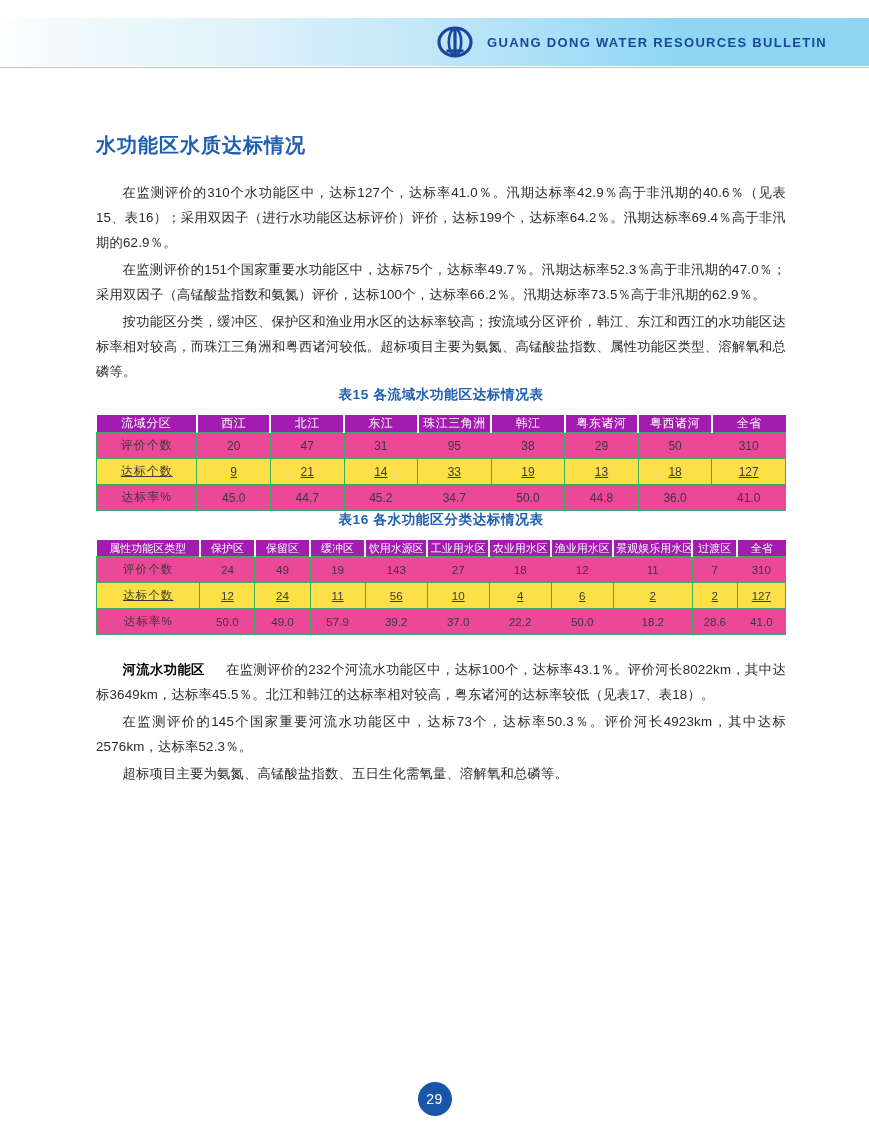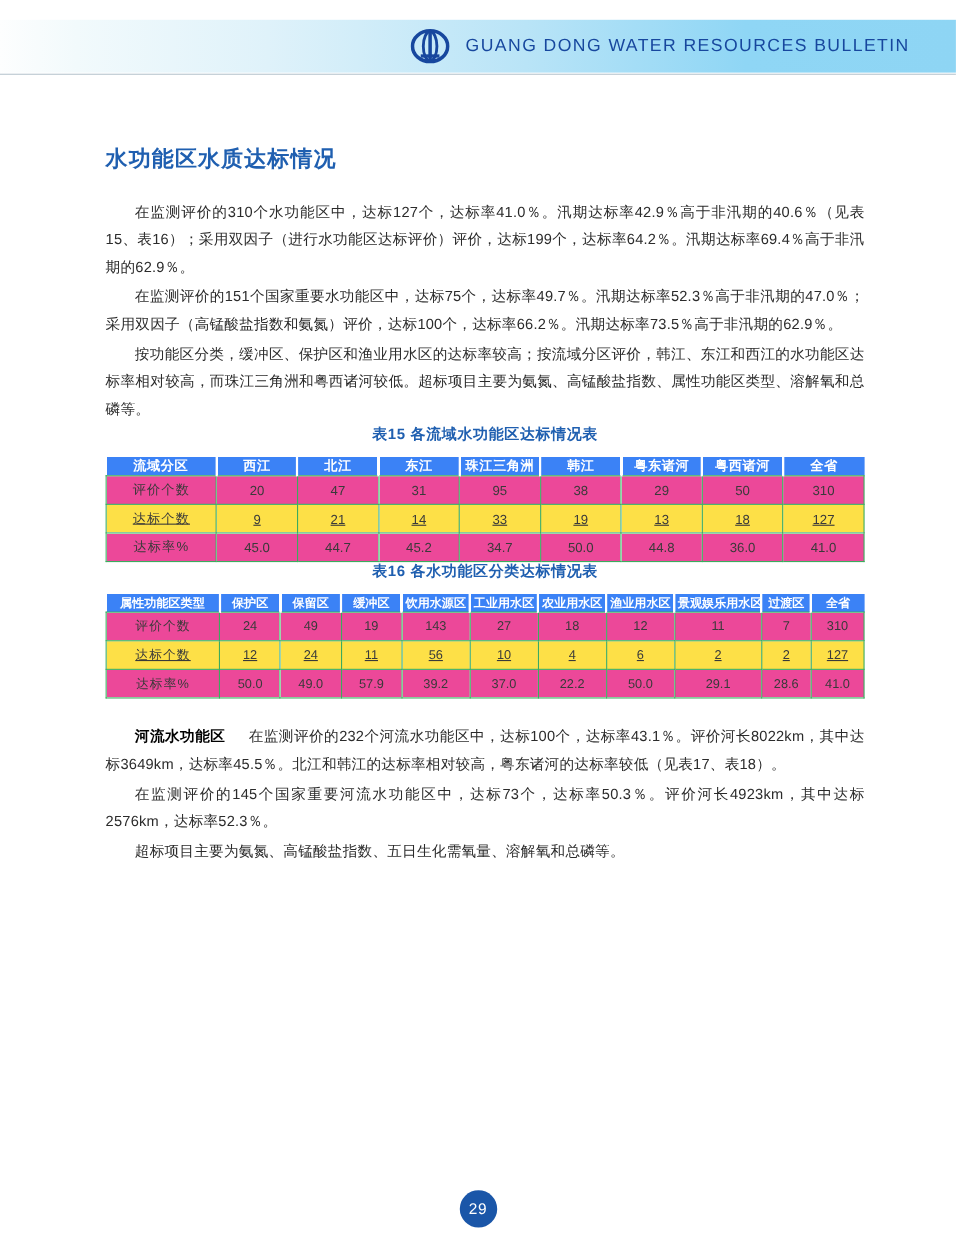--- a/index.html
+++ b/index.html
@@ -51,22 +51,22 @@
     margin-right: 42px;
   }
   .brand-logo {
     width: 36px;
     height: 34px;
     flex: 0 0 auto;
     display: block;
   }
   .header-title {
     color: #17479e;
-    font-size: 16px;
-    font-weight: normal;
+    font-size: 13px;
+    font-weight: bold;
     letter-spacing: 1.3px;
     white-space: nowrap;
   }
 
   
   .content {
     position: absolute;
     left: 96px;
     top: 132px;
     width: 690px;
@@ -119,23 +119,23 @@
   table.data-table td {
     text-align: center;
     font-size: 12px;
     color: #3a3a3a;
     height: 25px;
     padding: 0 2px;
     overflow: hidden;
     white-space: nowrap;
   }
   table.data-table thead th {
-    background: #3b82f6;
+    background: #a21caf;
     color: #ffffff;
-    font-weight: bold;
+    font-weight: normal;
     letter-spacing: 0.5px;
     border-right: 2px solid #ffffff;
     border-bottom: none;
     height: 16px;
   }
   table.data-table thead th:last-child { border-right: none; }
   table.data-table tbody td {
     border: 1px solid #3cab5e;
     background: #ec4899;
   }
@@ -332,21 +332,21 @@
         </tr>
         <tr>
           <td class="row-head">达标率%</td>
           <td>50.0</td>
           <td>49.0</td>
           <td>57.9</td>
           <td>39.2</td>
           <td>37.0</td>
           <td>22.2</td>
           <td>50.0</td>
-          <td>29.1</td>
+          <td>18.2</td>
           <td>28.6</td>
           <td>41.0</td>
         </tr>
       </tbody>
     </table>
   </div>
 
   <div style="height:22px"></div>
   <p class="para has-label"><span class="lead-label">河流水功能区</span><span>在监测评价的232个河流水功能区中，达标100个，达标率43.1％。评价河长8022km，其中达标3649km，达标率45.5％。北江和韩江的达标率相对较高，粤东诸河的达标率较低（见表17、表18）。</span></p>
   <p class="para">在监测评价的145个国家重要河流水功能区中，达标73个，达标率50.3％。评价河长4923km，其中达标2576km，达标率52.3％。</p>

